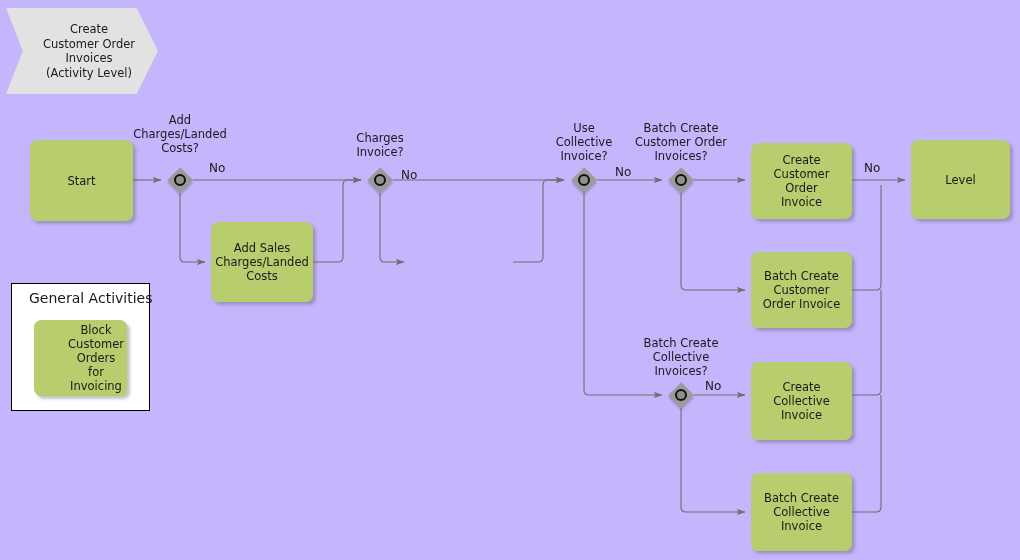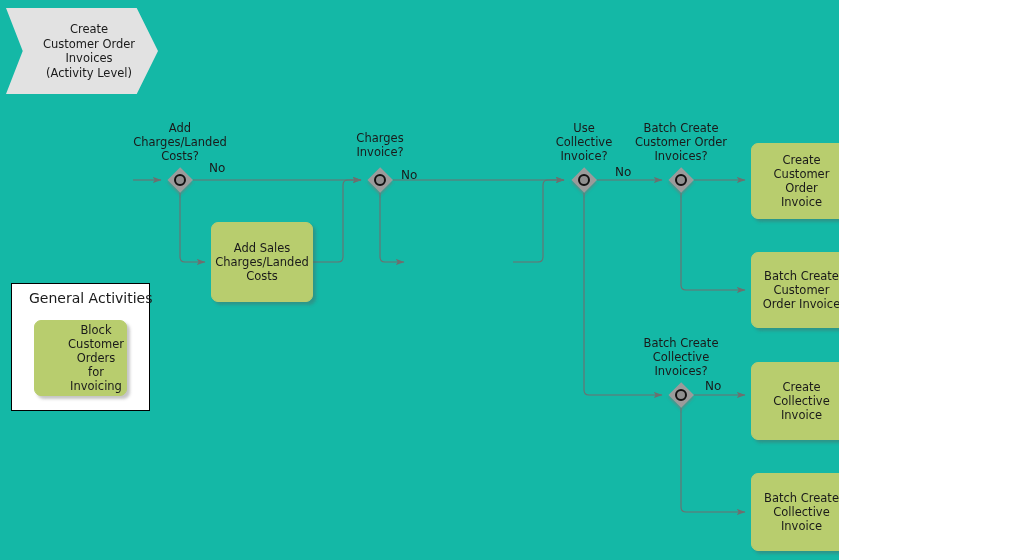--- a/index.html
+++ b/index.html
@@ -5,24 +5,24 @@
   html, body {
     margin: 0;
     padding: 0;
     background: #ffffff;
   }
   body {
     font-family: "DejaVu Sans", sans-serif;
   }
   #canvas {
     position: relative;
-    width: 839px;
+    width: 1020px;
     height: 560px;
     overflow: hidden;
-    background: #14b8a6;
+    background: #c4b5fd;
   }
   #wires {
     position: absolute;
     left: 0; top: 0;
     width: 1020px;
     height: 560px;
     pointer-events: none;
   }
   
   .task {
@@ -167,20 +167,23 @@
     </g>
   </svg>
 
   <div class="chevron" style="left:6px; top:8px; width:152px; height:86px;">
     <span>Create
 Customer Order
 Invoices
 (Activity Level)</span>
   </div>
 
+  <div class="task" style="left:30px; top:140px; width:103px; height:81px;">
+    <span>Start</span>
+  </div>
 
   <div class="task" style="left:211px; top:222px; width:102px; height:80px;">
     <span>Add Sales
 Charges/Landed
 Costs</span>
   </div>
 
 
   <div class="task" style="left:751px; top:143px; width:101px; height:76px;">
     <span>Create
@@ -216,21 +219,21 @@
   <div class="task" style="left:34px; top:320px; width:93px; height:76px;padding-left:36px;">
     <span>Block Customer
 Orders for
 Invoicing</span>
   </div>
 
   <div class="gateway" style="left:167px; top:167px;">
     <div class="dia"></div>
     <div class="ring"></div>
   </div>
-  <div class="gwlabel" style="left:120px; top:121px; width:120px;">Add
+  <div class="gwlabel" style="left:120px; top:113px; width:120px;">Add
 Charges/Landed
 Costs?</div>
 
   <div class="gateway" style="left:367px; top:167px;">
     <div class="dia"></div>
     <div class="ring"></div>
   </div>
   <div class="gwlabel" style="left:330px; top:131px; width:100px;">Charges
 Invoice?</div>
 

